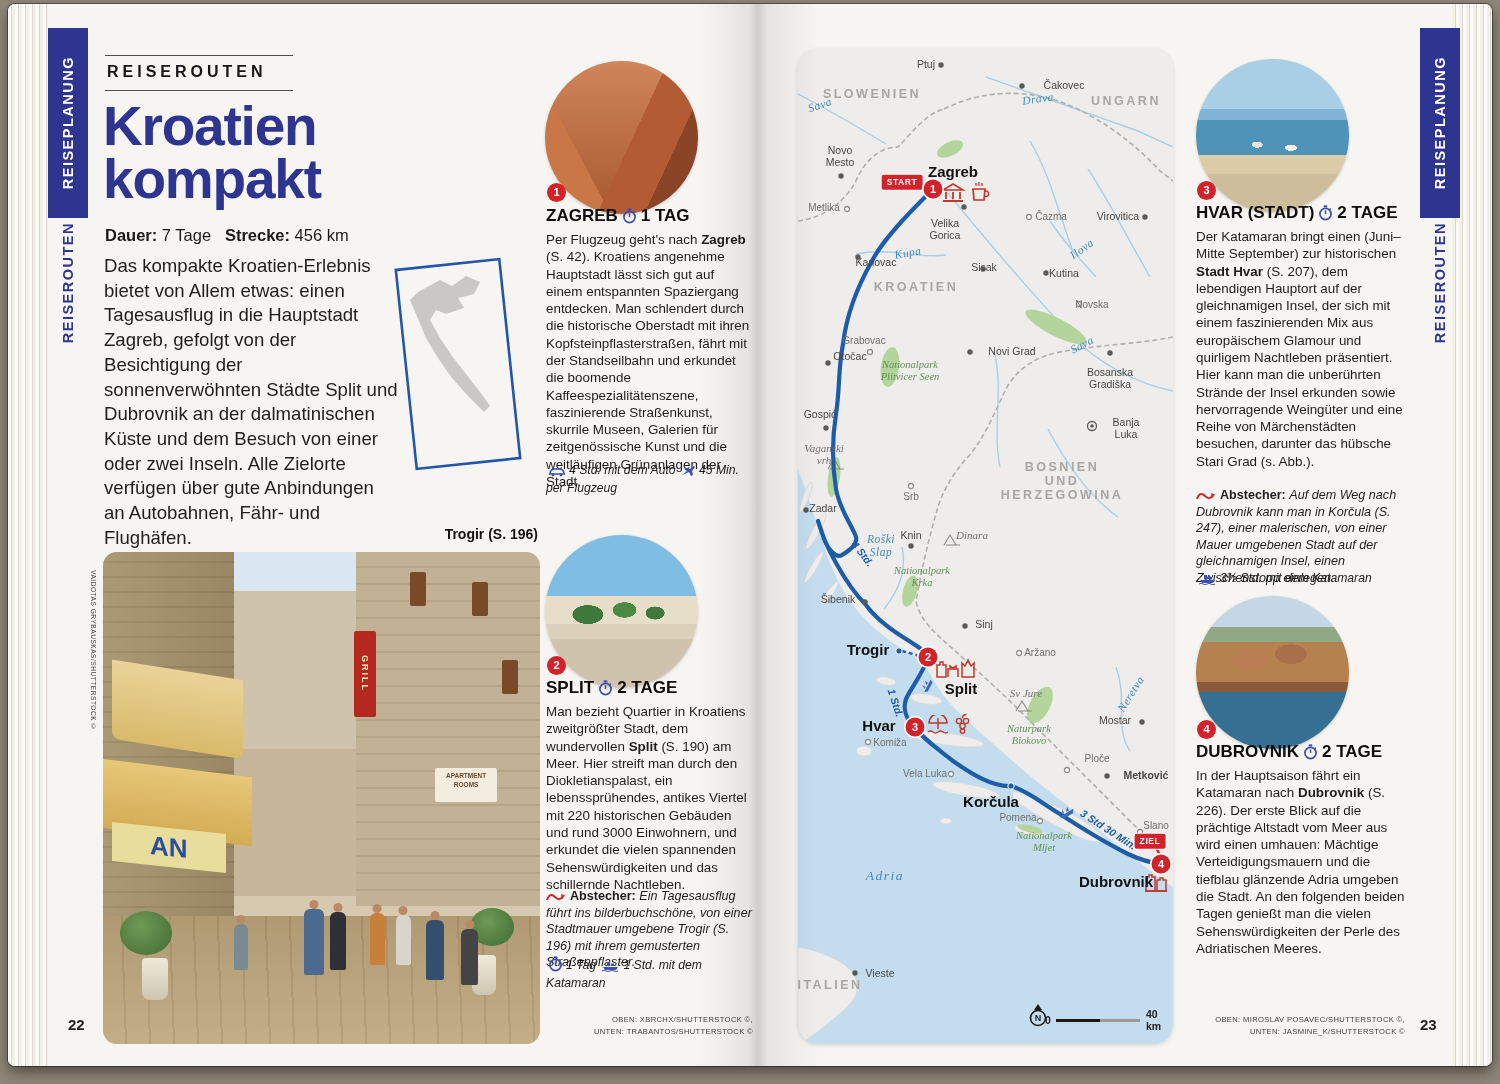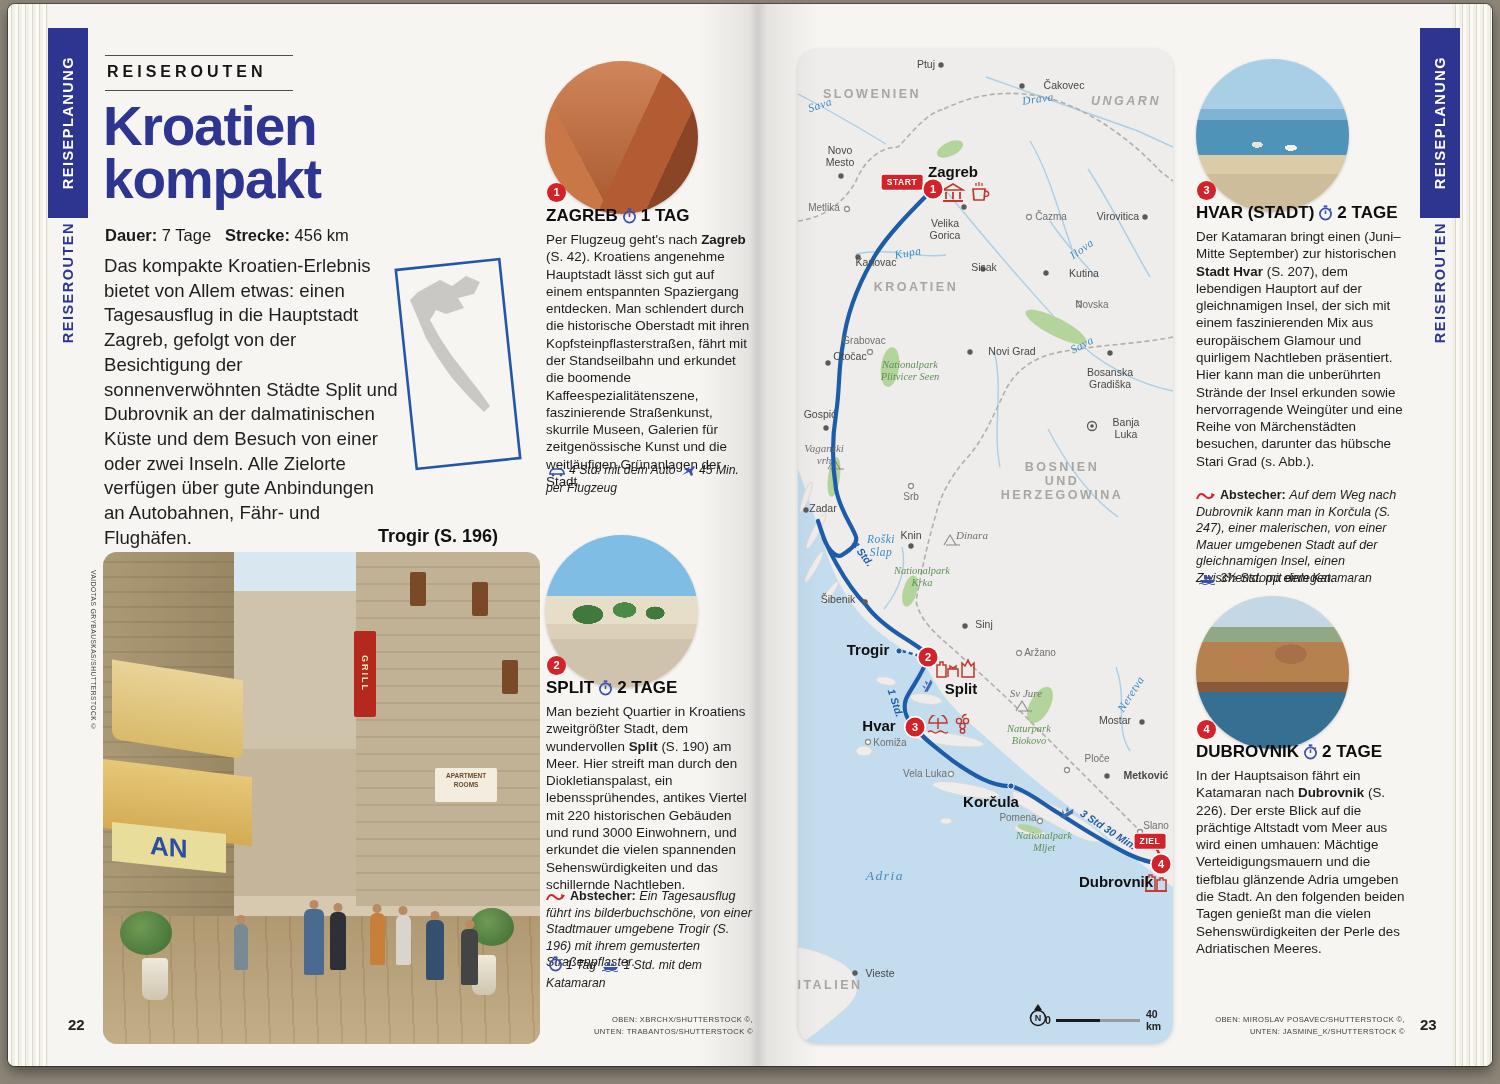--- a/index.html
+++ b/index.html
@@ -15,21 +15,21 @@
   .tab{position:absolute;background:#2e3591;color:#fff;display:flex;align-items:center;justify-content:center;}
   .vtxt{writing-mode:vertical-rl;transform:rotate(180deg);font-weight:700;font-size:14.5px;letter-spacing:1.5px;white-space:nowrap;}
   .tab2{position:absolute;color:#2e3591;display:flex;align-items:center;justify-content:center;}
   
   .rule{position:absolute;height:0;border-top:1.6px solid #4e4e4e;}
   .eyebrow{position:absolute;font-weight:700;font-size:16px;letter-spacing:4px;color:#151515;}
   .title{position:absolute;font-weight:700;font-size:55px;line-height:.97;letter-spacing:-1.2px;color:#2e3591;white-space:pre-line;}
   .meta{position:absolute;font-size:16.5px;color:#1b1b1b;}
   .meta b{font-weight:700;}
   .intro{position:absolute;width:295px;font-size:18.6px;line-height:1.33;color:#1e1e1e;}
-  .caption{position:absolute;font-weight:700;font-size:18px;color:#111;text-align:center;}
+  .caption{position:absolute;font-weight:700;font-size:14px;color:#111;text-align:right;}
   .pagenum{position:absolute;font-weight:700;font-size:15px;color:#222;}
   .credits{position:absolute;font-size:7.6px;letter-spacing:.35px;color:#3c3c3c;text-align:right;line-height:1.55;white-space:pre-line;}
   .vcred{position:absolute;writing-mode:vertical-rl;font-size:6.6px;letter-spacing:.5px;color:#444;}
   
   .circ{position:absolute;width:153px;height:153px;border-radius:50%;overflow:hidden;box-shadow:0 1px 3px rgba(0,0,0,.18);}
   .stopbadge{position:absolute;width:19px;height:19px;border-radius:50%;background:#d2232a;color:#fff;font-weight:700;font-size:11px;line-height:19px;text-align:center;}
   .stophead{position:absolute;display:flex;align-items:center;gap:4px;font-weight:700;font-size:17px;color:#0d0d0d;white-space:nowrap;}
   .stopbody{position:absolute;font-size:13.4px;line-height:1.29;color:#1d1d1d;}
   .stopbody b{font-weight:700;}
   .transport{position:absolute;font-style:italic;font-size:12.2px;color:#1d1d1d;line-height:1.5;}
@@ -382,34 +382,34 @@
           <path d="M2,8 L18,8 L15.5,11.5 L4.5,11.5 Z" fill="#3d6ab0"></path>
           <path d="M6,7 L8,2.5 L8,7 Z M10,7 L13.5,3 L13.5,7 Z" fill="#3d6ab0"></path>
         </svg>
 
       <div id="mlabels" style="position:absolute;inset:0;">
           <span class="ml c" style="left: 128px; top: 16px;">Ptuj</span>
           <span class="ml N" style="left: 74px; top: 45px;">SLOWENIEN</span>
           <span class="ml r" style="left: 22px; top: 56px; transform: translate(-50%, -50%) rotate(-18deg);">Sava</span>
           <span class="ml c" style="left: 266px; top: 37px;">Čakovec</span>
           <span class="ml r" style="left: 240px; top: 50px; transform: translate(-50%, -50%) rotate(-8deg);">Drava</span>
-          <span class="ml N" style="left: 328px; top: 52px; font-style: italic;">UNGARN</span>
+          <span class="ml N" style="left: 328px; top: 52px;">UNGARN</span>
           <span class="ml c" style="left: 42px; top: 108px;">Novo
 Mesto</span>
           <span class="ml t" style="left: 26px; top: 159px;">Metlika</span>
           <span class="ml C" style="left: 155px; top: 123px;">Zagreb</span>
           <span class="ml c" style="left: 147px; top: 181px;">Velika
 Gorica</span>
           <span class="ml t" style="left: 253px; top: 168px;">Čazma</span>
           <span class="ml c" style="left: 320px; top: 168px;">Virovitica</span>
           <span class="ml c" style="left: 78px; top: 214px;">Karlovac</span>
           <span class="ml r" style="left: 110px; top: 204px; transform: translate(-50%, -50%) rotate(-10deg);">Kupa</span>
           <span class="ml c" style="left: 186px; top: 219px;">Sisak</span>
           <span class="ml r" style="left: 284px; top: 200px; transform: translate(-50%, -50%) rotate(-35deg);">Ilova</span>
-          <span class="ml c" style="left: 286px; top: 225px;">Kutina</span>
+          <span class="ml c" style="left: 266px; top: 225px;">Kutina</span>
           <span class="ml N" style="left: 118px; top: 238px;">KROATIEN</span>
           <span class="ml t" style="left: 294px; top: 256px;">Novska</span>
           <span class="ml t" style="left: 66px; top: 292px;">Grabovac</span>
           <span class="ml c" style="left: 52px; top: 308px;">Otočac</span>
           <span class="ml p" style="left: 112px; top: 322px;">Nationalpark
 Plitvicer Seen</span>
           <span class="ml c" style="left: 214px; top: 303px;">Novi Grad</span>
           <span class="ml r" style="left: 284px; top: 296px; transform: translate(-50%, -50%) rotate(-28deg);">Sava</span>
           <span class="ml c" style="left: 312px; top: 330px;">Bosanska
 Gradiška</span>

